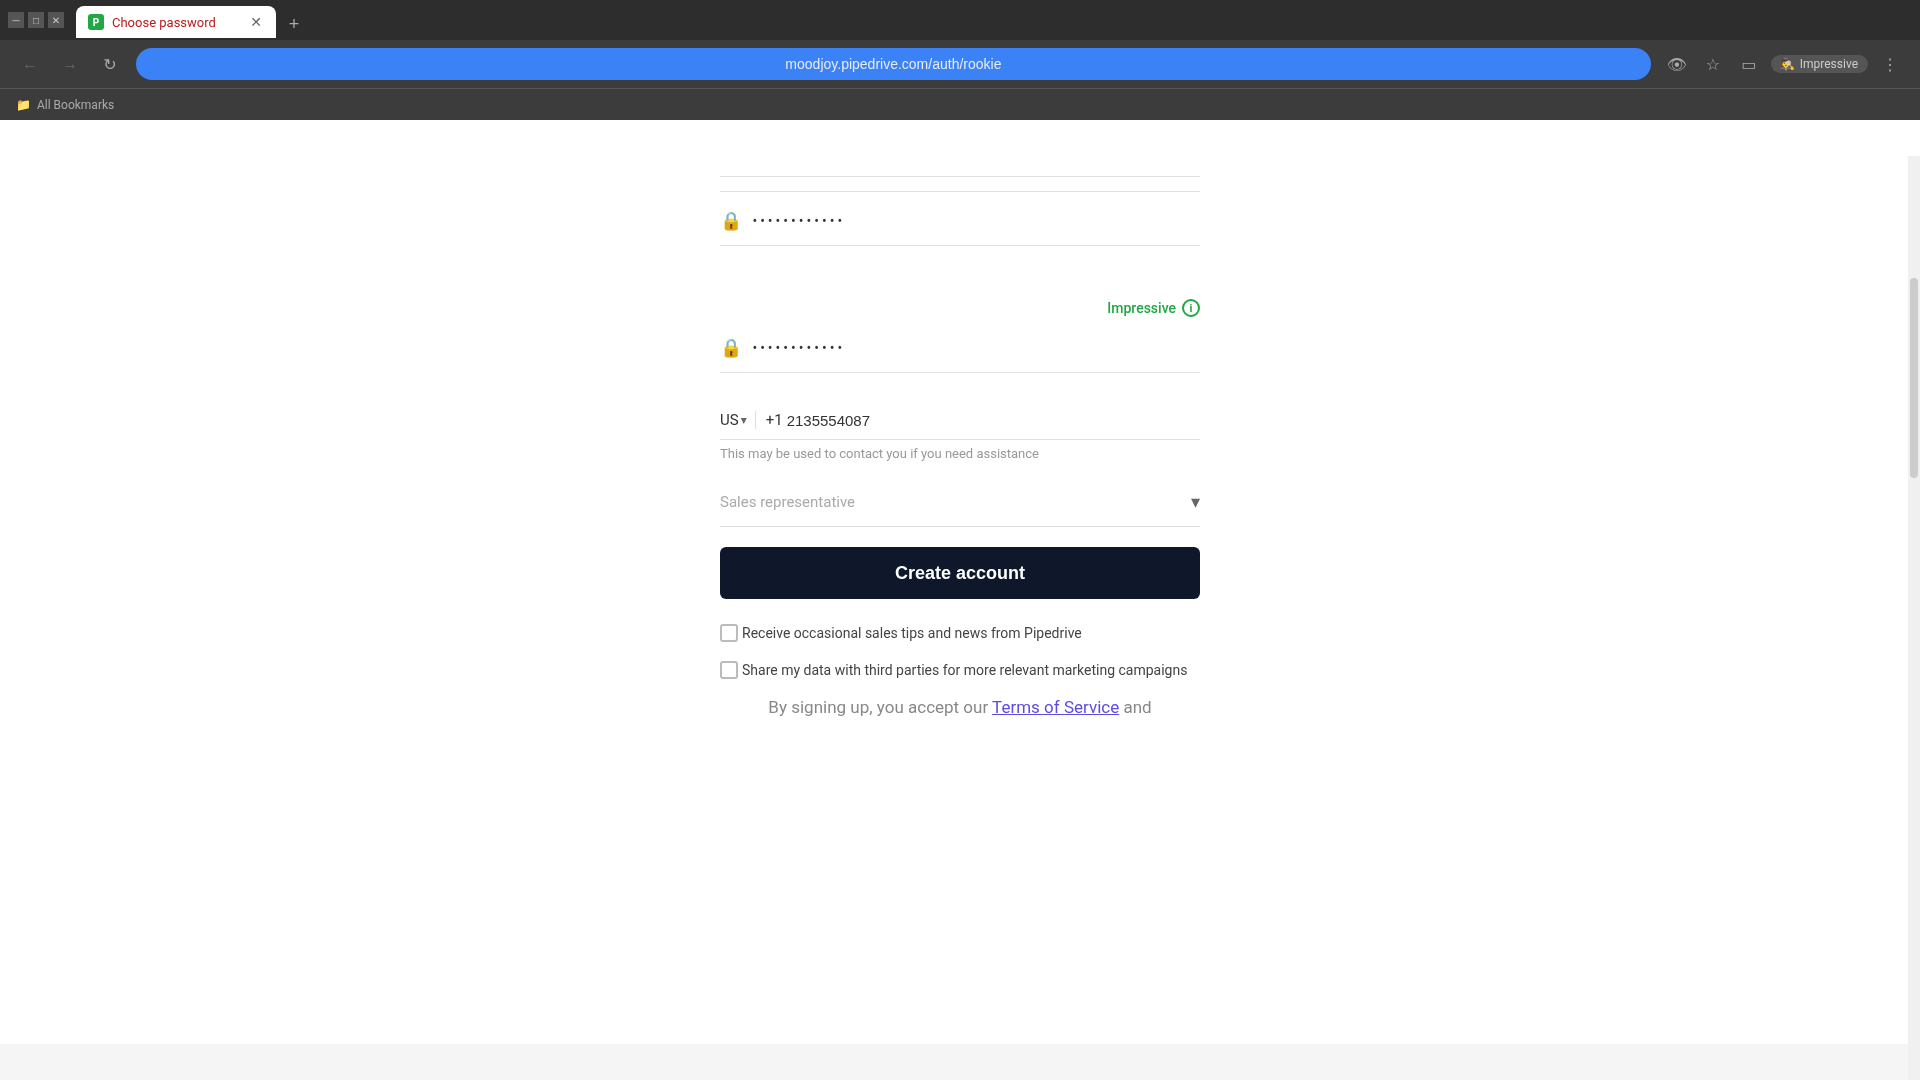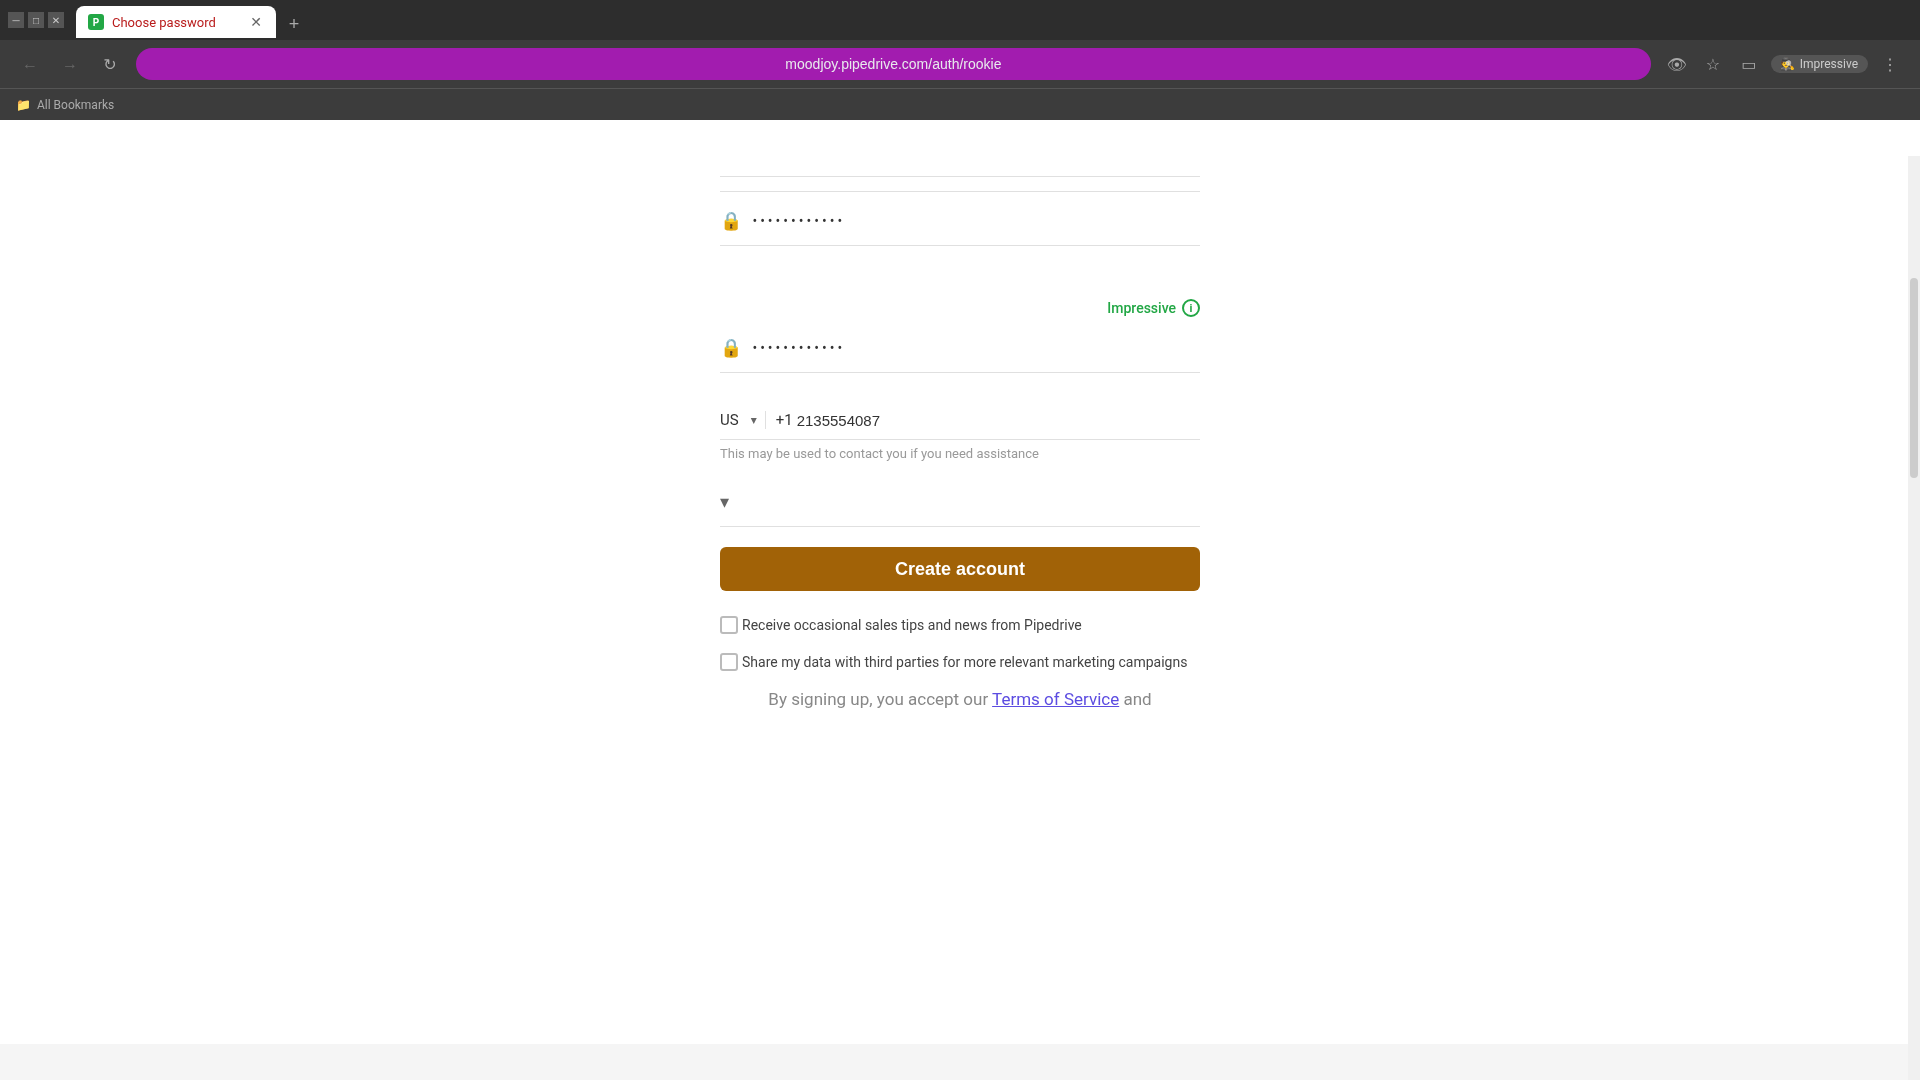--- a/index.html
+++ b/index.html
@@ -137,21 +137,21 @@
       font-size: 16px;
       display: flex;
       align-items: center;
       justify-content: center;
       border-radius: 50%;
     }
     .nav-btn.disabled { color: #666; cursor: default; }
 
     .address-input {
       flex: 1;
-      background: #a21caf;
+      background: #3b82f6;
       border: none;
       border-radius: 20px;
       height: 32px;
       padding: 0 16px;
       color: #e8eaed;
       font-size: 14px;
       outline: none;
       text-align: center;
     }
 
@@ -276,21 +276,21 @@
       display: flex;
       align-items: center;
       border-bottom: 1px solid #e0e0e0;
       padding: 10px 0;
       gap: 0;
     }
 
     .country-select {
       display: flex;
       align-items: center;
-      gap: 12px;
+      gap: 2px;
       cursor: pointer;
       padding-right: 8px;
       border-right: 1px solid #e0e0e0;
       margin-right: 10px;
     }
 
     .country-code-text {
       font-size: 15px;
       color: #333;
     }
@@ -338,25 +338,25 @@
     }
 
     .role-chevron {
       color: #666;
       font-size: 18px;
     }
 
     
     .create-account-btn {
       width: 100%;
-      background: #a16207;
+      background: #0f172a;
       color: white;
       border: none;
       border-radius: 6px;
-      height: 44px;
+      height: 52px;
       font-size: 18px;
       font-weight: 600;
       cursor: pointer;
       margin-bottom: 24px;
     }
 
     
     .checkbox-row {
       display: flex;
       align-items: flex-start;
@@ -513,20 +513,21 @@
         <span class="country-code-text">US</span>
         <span class="chevron-icon">▾</span>
       </div>
       <span class="phone-prefix">+1</span>
       <input class="phone-input" type="tel" value="2135554087" style="">
     </div>
     <p class="phone-hint">This may be used to contact you if you need assistance</p>
 
     
     <div class="role-row">
+      <span class="role-text">Sales representative</span>
       <span class="role-chevron">▾</span>
     </div>
 
     
     <button class="create-account-btn">
       <span>Create account</span>
     </button>
 
     
     <div class="checkbox-row">

